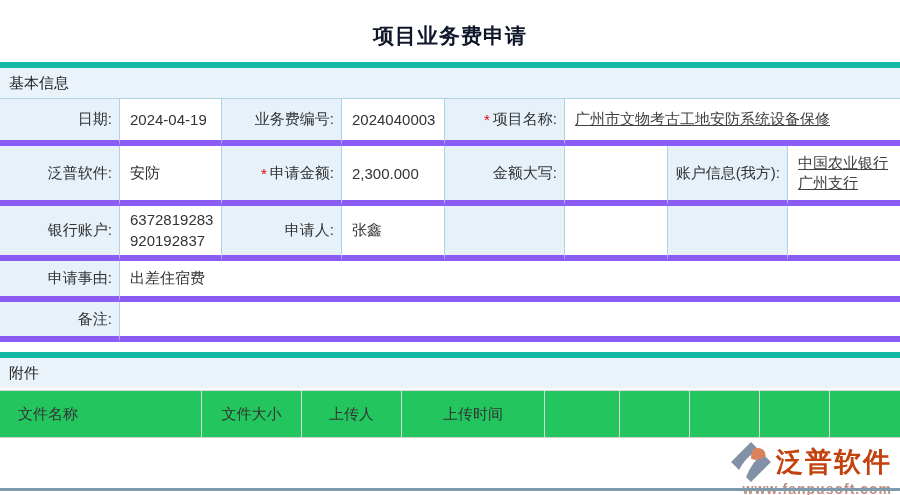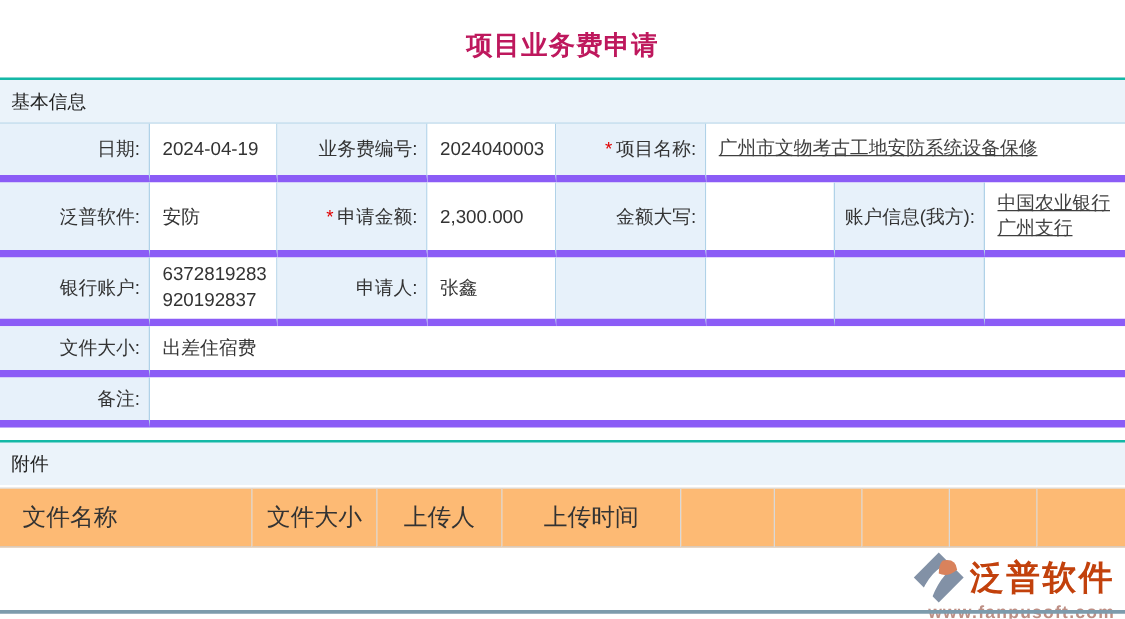--- a/index.html
+++ b/index.html
@@ -1,24 +1,24 @@
 <!DOCTYPE html>
 <html><head>
 <meta charset="utf-8">
 <style>
   * { margin:0; padding:0; box-sizing:border-box; }
   html,body { width:900px; height:495px; background:#ffffff; overflow:hidden;
     font-family:"Liberation Sans","DejaVu Sans",sans-serif; color:#333; }
   .stage { position:relative; width:900px; height:495px; background:#fff; }
 
   .page-title { position:absolute; top:22px; left:0; width:900px; text-align:center;
-    font-size:21px; font-weight:bold; color:#be185d; letter-spacing:1px; }
+    font-size:21px; font-weight:bold; color:#0f172a; letter-spacing:1px; }
 
   .section-bar { position:absolute; left:0; width:900px; height:36px;
-    background:#ebf3fa; border-top:2px solid #14b8a6;
+    background:#ebf3fa; border-top:6px solid #14b8a6;
     display:flex; align-items:center; padding-left:9px;
     font-size:15px; color:#222; }
   .bar-basic { top:62px; }
   .bar-attach { top:352px; }
 
   
   .basic-table { position:absolute; top:98px; left:0; width:900px;
     display:grid; border-top:1px solid #b0d2e8;
     grid-template-columns:120px 102px 120px 103px 120px 103px 120px 112px;
     grid-template-rows:47px 60px 55px 41px 40px; }
@@ -33,22 +33,22 @@
   .span3 { grid-column:span 3; }
   .span7 { grid-column:span 7; }
   .wrap-digits { word-break:break-all; line-height:1.35; }
   a.link { color:#404040; text-decoration:underline; cursor:pointer; line-height:1.35; }
 
   
   .attach-table { position:absolute; top:390px; left:0; width:900px; height:48px;
     display:grid; border-top:1px solid #d9d9d9;
     grid-template-columns:202px 100px 100px 143px 75px 70px 70px 70px 70px; }
   .acell { border-right:1px solid #d9d9d9; border-bottom:1px solid #cfcfcf;
-    background:#fdba74; display:flex; align-items:center; justify-content:center;
-    font-size:19px; color:#333; }
+    background:#22c55e; display:flex; align-items:center; justify-content:center;
+    font-size:15px; color:#333; }
   .acell.first { justify-content:flex-start; padding-left:18px; }
   .acell.last { border-right:none; }
 
   
   .brand { position:absolute; top:441px; right:8px; display:flex;
     flex-direction:column; align-items:flex-end; }
   .brand-row { display:flex; align-items:center; }
   .brand-name { font-size:27px; font-weight:bold; color:#c2410c;
     letter-spacing:2px; margin-left:4px; }
   .brand-site { font-size:14px; font-weight:bold; color:#bd8f85;
@@ -100,21 +100,21 @@
     <div class="cell val">
       <span class="wrap-digits">6372819283920192837</span>
     </div>
     <div class="cell lbl">申请人:</div>
     <div class="cell val">张鑫</div>
     <div class="cell lbl"></div>
     <div class="cell val"></div>
     <div class="cell lbl"></div>
     <div class="cell val last"></div>
 
-    <div class="cell lbl">文件大小:</div>
+    <div class="cell lbl">申请事由:</div>
     <div class="cell val span7 last">出差住宿费</div>
 
     <div class="cell lbl">备注:</div>
     <div class="cell val span7 last"></div>
   </div>
 
   <div class="section-bar bar-attach">
     <span>附件</span>
   </div>
 

